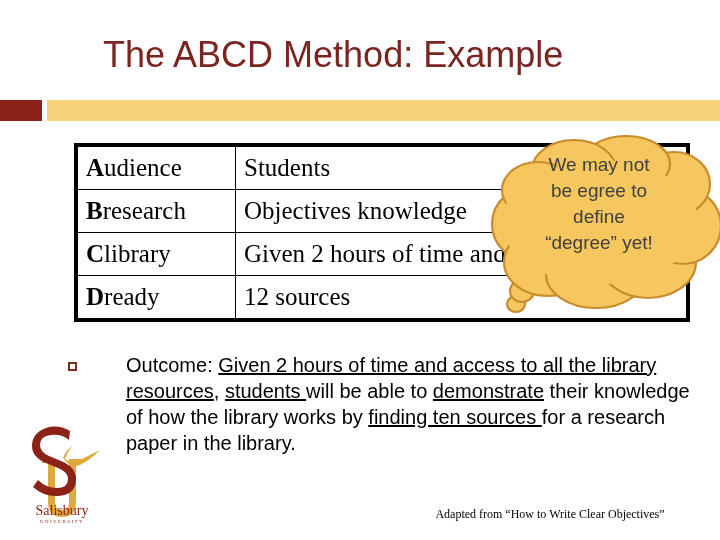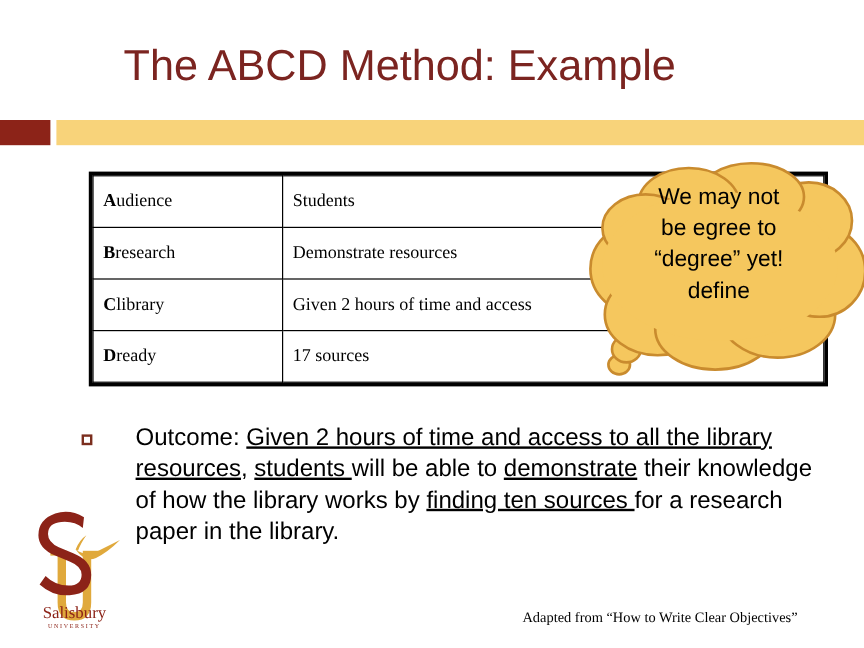--- a/index.html
+++ b/index.html
@@ -63,21 +63,21 @@
   }
   #abcd-table table {
     width: 100%;
     height: 100%;
     border-collapse: collapse;
     table-layout: fixed;
   }
   #abcd-table td {
     border: 1.5px solid #000000;
     font-family: "Liberation Serif", serif;
-    font-size: 15px;
+    font-size: 25px;
     color: #000000;
     padding: 0 8px;
     vertical-align: middle;
     line-height: 1.1;
     overflow: hidden;
     white-space: nowrap;
   }
   #abcd-table td.label-cell { width: 141px; }
   #abcd-table .cap { font-weight: bold; }
 
@@ -115,21 +115,21 @@
     position: absolute;
     left: 0px;
     top: 10px;
     width: 9px;
     height: 9px;
     border: 2px solid #7B2E1E;
     box-sizing: border-box;
     background: transparent;
   }
   #outcome-text {
-    margin-left: 45px;
+    margin-left: 58px;
     font-family: "Liberation Sans", sans-serif;
     font-size: 20px;
     line-height: 26px;
     color: #000000;
   }
   .u { text-decoration: underline; }
 
   
   #su-logo {
     position: absolute;
@@ -165,29 +165,29 @@
 
   <div id="abcd-table">
     <table>
       <tbody id="abcd-tbody">
           <tr>
             <td class="label-cell"><span class="cap">A</span><span>udience</span></td>
             <td>Students</td>
           </tr>
           <tr>
             <td class="label-cell"><span class="cap">B</span><span>research</span></td>
-            <td>Demonstrate resources</td>
+            <td>Objectives knowledge</td>
           </tr>
           <tr>
             <td class="label-cell"><span class="cap">C</span><span>library</span></td>
             <td>Given 2 hours of time and access</td>
           </tr>
           <tr>
             <td class="label-cell"><span class="cap">D</span><span>ready</span></td>
-            <td>17 sources</td>
+            <td>12 sources</td>
           </tr>
         </tbody>
     </table>
   </div>
 
   <div id="thought-bubble">
     <svg width="244" height="184" viewBox="0 0 244 184" xmlns="http://www.w3.org/2000/svg">
       <g id="bubble-shapes" stroke-width="2.2" stroke-linejoin="round" fill="#F5C75E" stroke="#C98B2E">
 
         <ellipse cx="38" cy="170" rx="9" ry="8"></ellipse>
@@ -200,25 +200,25 @@
         <ellipse cx="205" cy="92" rx="38" ry="38"></ellipse>
         <ellipse cx="196" cy="50" rx="36" ry="32"></ellipse>
         <ellipse cx="148" cy="30" rx="44" ry="28"></ellipse>
         <ellipse cx="96" cy="36" rx="42" ry="30"></ellipse>
         <ellipse cx="60" cy="56" rx="36" ry="28"></ellipse>
 
         <ellipse cx="122" cy="88" rx="98" ry="62" stroke="none"></ellipse>
       </g>
     </svg>
   </div>
-  <div id="bubble-text" style="color: #000000;">
+  <div id="bubble-text" style="color: #404040;">
       <div>We may not</div>
       <div>be egree to</div>
+      <div>define</div>
       <div>“degree” yet!</div>
-      <div>define</div>
     </div>
 
   <div id="outcome-row">
     <span id="outcome-bullet" style="border-color: rgb(123, 46, 30);"></span>
     <div id="outcome-text">
       <span>Outcome: </span><span id="outcome-segments"><span class="u">Given 2 hours of time and access to all the library resources</span><span>, </span><span class="u">students </span><span>will be able to </span><span class="u">demonstrate</span><span> their knowledge of how the library works by </span><span class="u">finding ten sources </span><span>for a research paper in the library.</span></span>
     </div>
   </div>
 
   <div id="source-note">Adapted from “How to Write Clear Objectives”</div>

